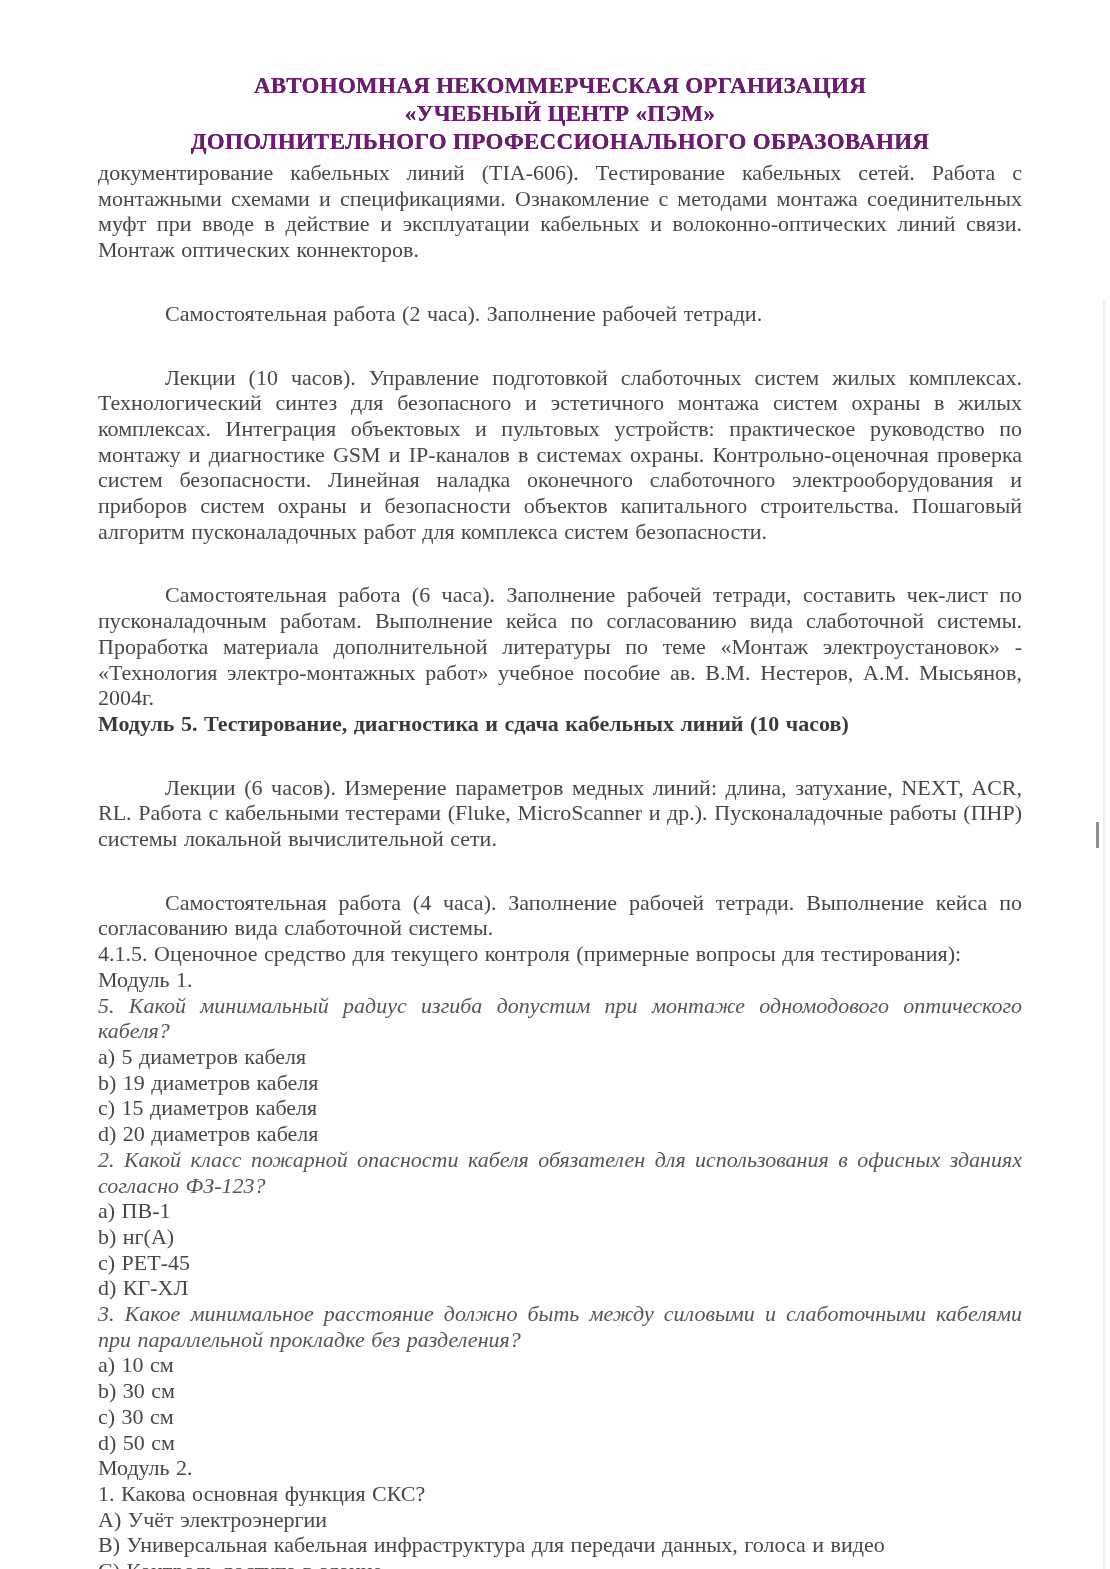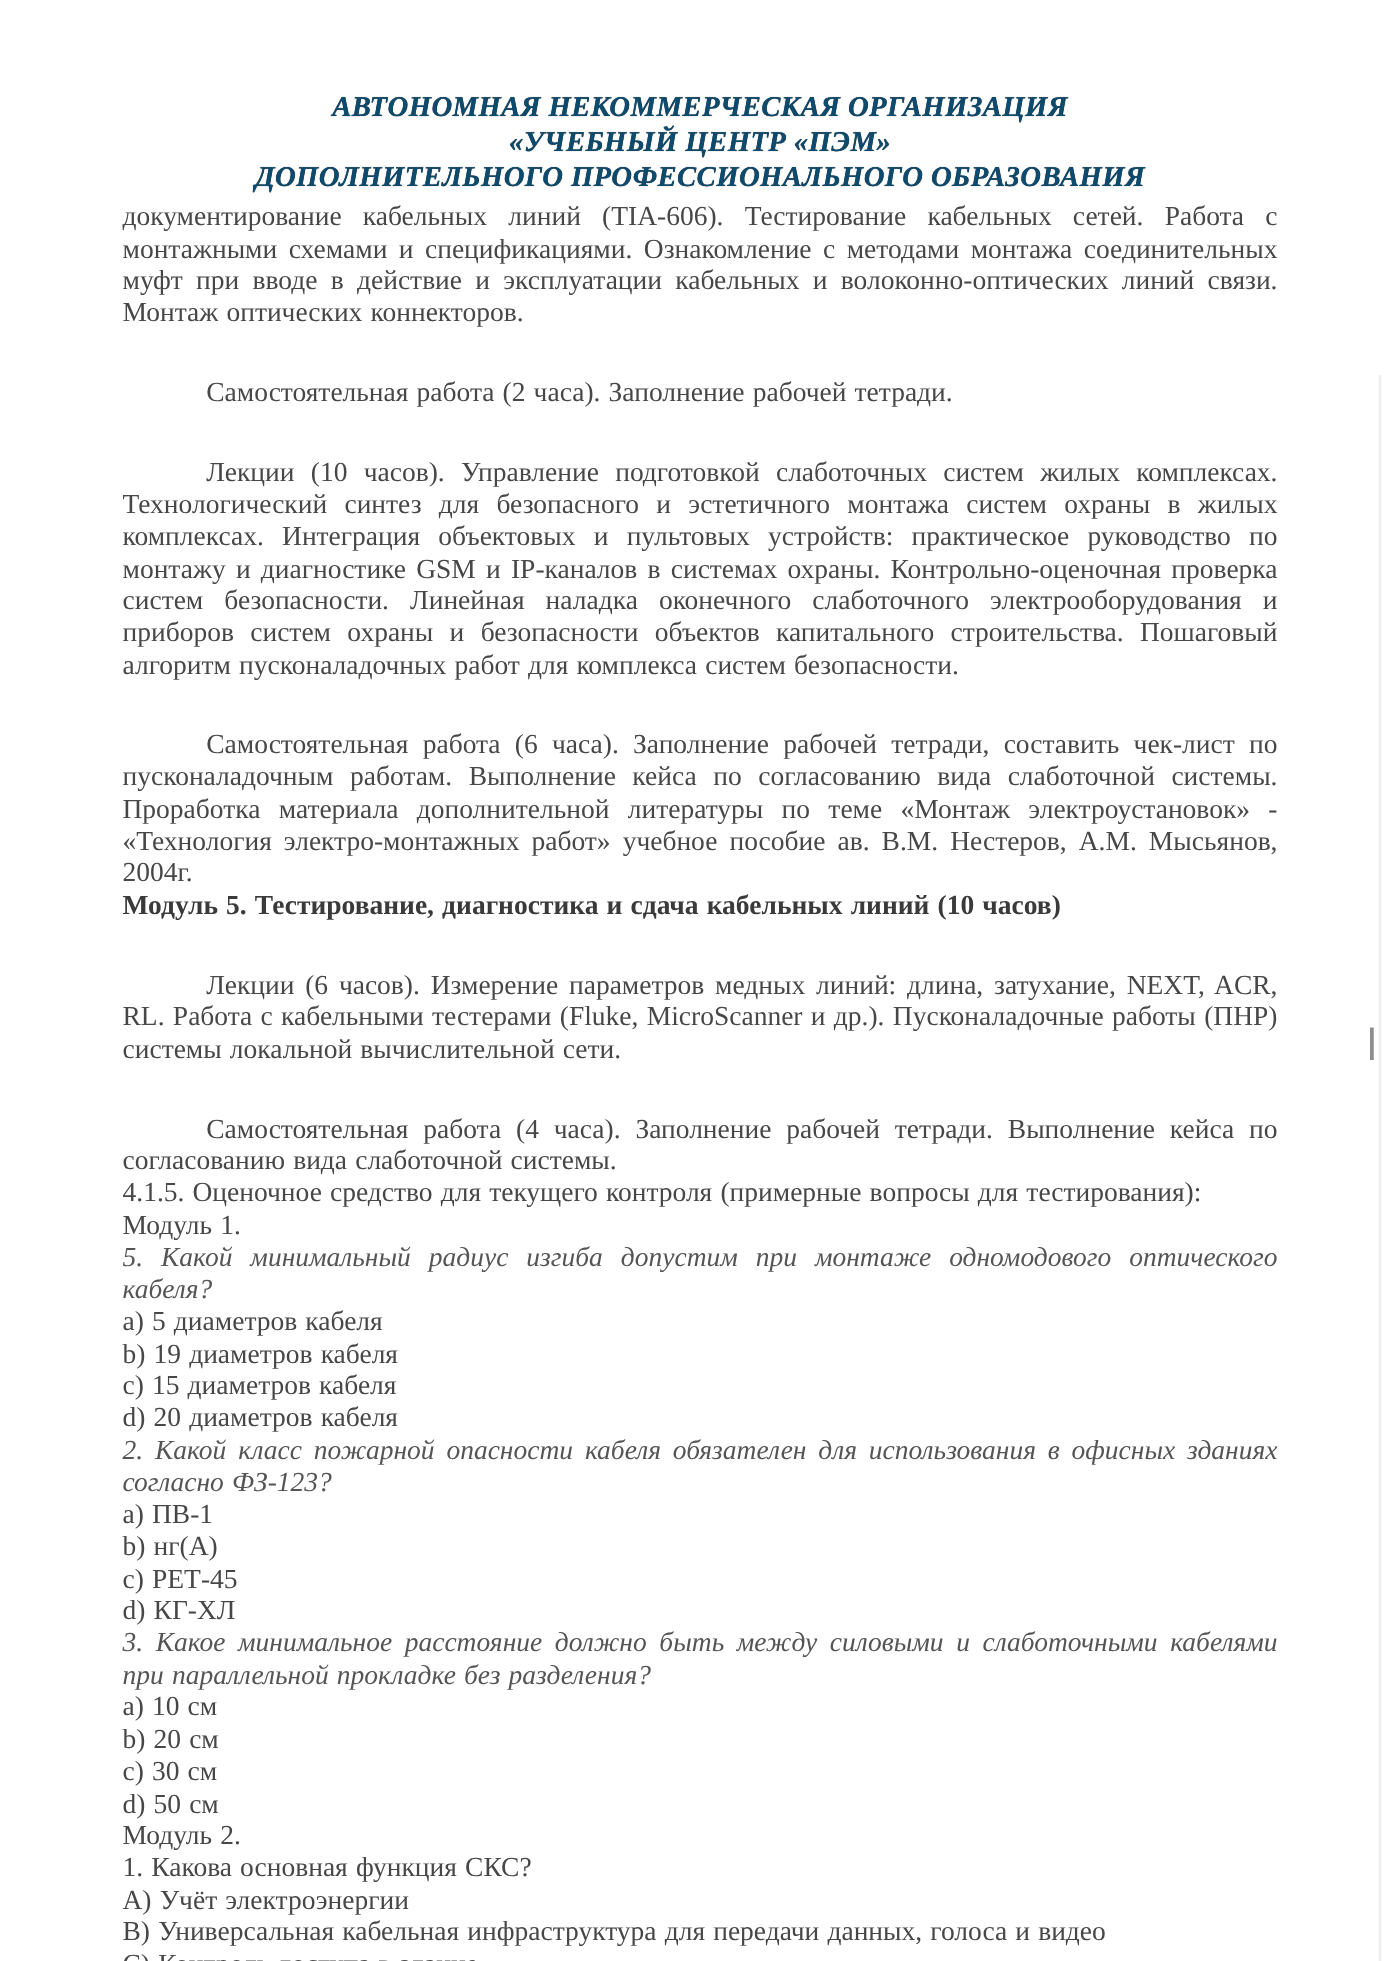--- a/index.html
+++ b/index.html
@@ -14,27 +14,26 @@
     background: #ffffff;
     font-family: "Liberation Serif", "DejaVu Serif", serif;
     color: #474747;
     box-sizing: border-box;
     padding: 72px 88px 40px 98px;
     overflow: hidden;
   }
   .org-header {
     text-align: center;
     font-weight: bold;
-    color: #0c4a6e;
+    color: #701a75;
     font-size: 23px;
     line-height: 28px;
     letter-spacing: 0.3px;
     margin-bottom: 4px;
     text-shadow: 0 0 0.6px #1b1b1b;
-    font-style: italic;
   }
   .doc-body { }
   .blk {
     margin: 0;
     font-size: 22px;
     line-height: 25.7px;
     word-spacing: 1px;
   }
   .justify { text-align: justify; }
   .indent  { text-indent: 67px; margin-top: 38px; }
@@ -88,21 +87,21 @@
       <p class="blk">b) 19 диаметров кабеля</p>
       <p class="blk">c) 15 диаметров кабеля</p>
       <p class="blk">d) 20 диаметров кабеля</p>
       <p class="blk italic justify">2. Какой класс пожарной опасности кабеля обязателен для использования в офисных зданиях согласно ФЗ-123?</p>
       <p class="blk">a) ПВ-1</p>
       <p class="blk">b) нг(А)</p>
       <p class="blk">c) РЕТ-45</p>
       <p class="blk">d) КГ-ХЛ</p>
       <p class="blk italic justify">3. Какое минимальное расстояние должно быть между силовыми и слаботочными кабелями при параллельной прокладке без разделения?</p>
       <p class="blk">a) 10 см</p>
-      <p class="blk">b) 20 см</p>
+      <p class="blk">b) 30 см</p>
       <p class="blk">c) 30 см</p>
       <p class="blk">d) 50 см</p>
       <p class="blk">Модуль 2.</p>
       <p class="blk">1. Какова основная функция СКС?</p>
       <p class="blk">А) Учёт электроэнергии</p>
       <p class="blk">В) Универсальная кабельная инфраструктура для передачи данных, голоса и видео</p>
       <p class="blk">С) Контроль доступа в здание</p>
       <p class="blk">D) Обнаружение доступа</p>
     </main>
 

